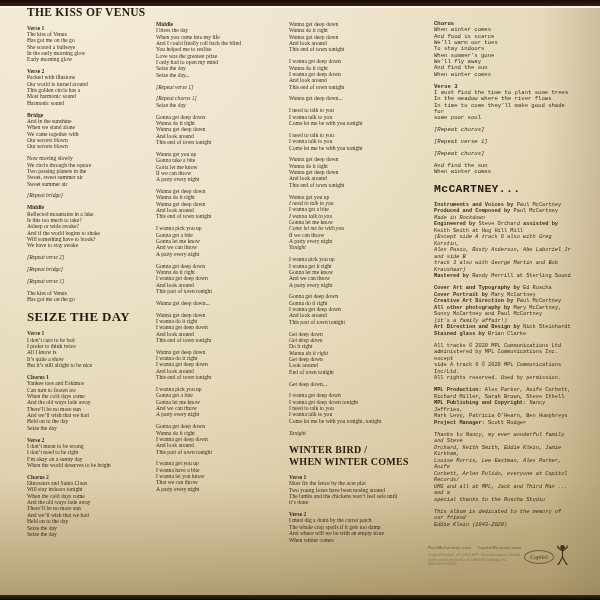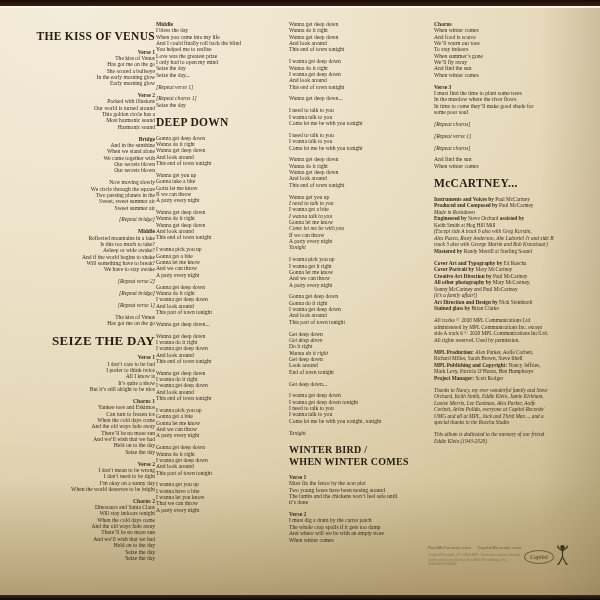--- a/index.html
+++ b/index.html
@@ -12,24 +12,24 @@
     font-family:"Liberation Serif","DejaVu Serif",serif;
     color:#372c1e;
   }
   .strip-top{position:absolute;left:0;top:0;width:600px;height:6px;
     background:linear-gradient(to bottom,#170b08,#3d1f17);}
   .strip-top-highlight{position:absolute;left:0;top:6px;width:600px;height:2px;
     background:rgba(255,250,233,.85);}
   .strip-bottom{position:absolute;left:0;bottom:0;width:600px;height:5px;
     background:linear-gradient(to bottom,#3a2b18,#0f0806);}
   .col{position:absolute;font-size:5.6px;line-height:6.35px;}
-  .col1{left:27px;top:30px;width:128px;text-align:right;}
+  .col1{left:27px;top:6px;width:128px;}
   .col2{left:156px;top:21px;width:122px;}
   .col3{left:289px;top:21px;width:150px;}
-  .col4{left:434px;top:21px;width:138px;}
+  .col4{left:434px;top:21px;width:138px;font-family:Liberation Mono, monospace;}
   .song-title{font-weight:bold;color:#261d10;font-size:11.5px;line-height:12.5px;
     letter-spacing:.3px;margin:8px 0 6px;}
   .song-title.size-lg{font-size:13px;line-height:14px;}
   .song-title.size-md{font-size:10px;line-height:12px;}
   .song-title.first{margin-top:0;}
   .sec-label{font-weight:bold;margin:0;}
   .stanza{margin:0 0 5.5px;}
   .credits{margin:0 0 5.5px;font-size:5.3px;line-height:6.5px;}
   .repeat-note{font-style:italic;margin:0 0 5.5px;}
   .repeat-note .follow{font-style:normal;}
@@ -167,23 +167,20 @@
         <div class="line"><span>Seize the day</span></div>
         <div class="line"><span>Seize the day...</span></div>
       </div>
       <div class="repeat-note">
         <div>[Repeat verse 1]</div>
       </div>
       <div class="repeat-note">
         <div>[Repeat chorus 1]</div>
         <div class="follow">Seize the day</div>
       </div>
-      <div class="song-title">
-        <div>DEEP DOWN</div>
-      </div>
       <div class="stanza">
         <div class="line"><span>Gonna get deep down</span></div>
         <div class="line"><span>Wanna do it right</span></div>
         <div class="line"><span>Wanna get deep down</span></div>
         <div class="line"><span>And look around</span></div>
         <div class="line"><span>This end of town tonight</span></div>
       </div>
       <div class="stanza">
         <div class="line"><span>Wanna get you up</span></div>
         <div class="line"><span>Gonna take a bite</span></div>

